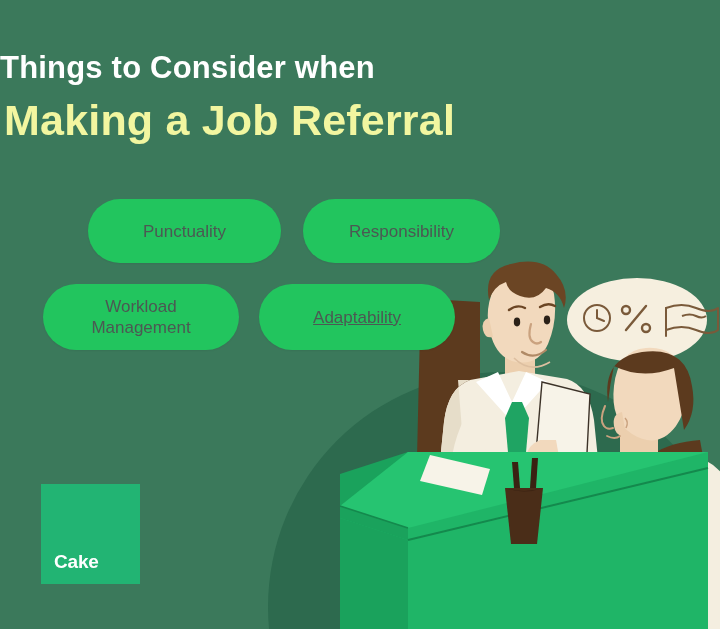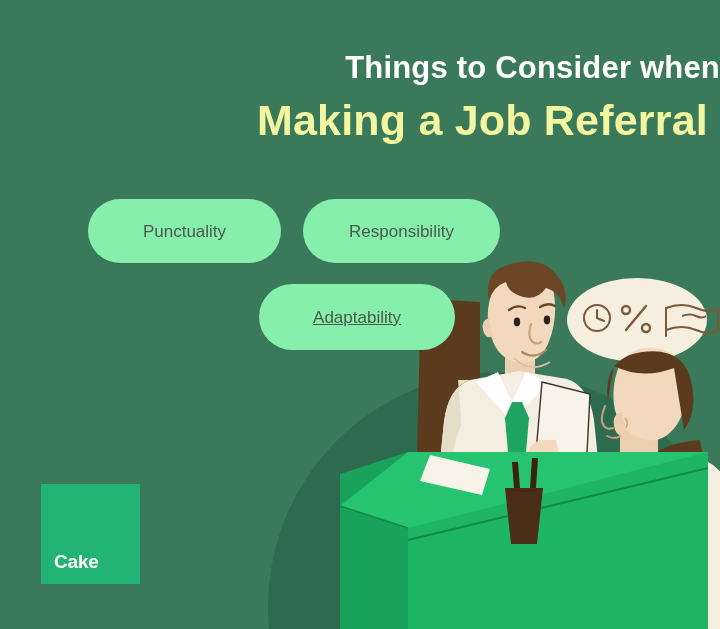--- a/index.html
+++ b/index.html
@@ -20,44 +20,44 @@
     position:absolute;
     left:268px;top:372px;
     width:470px;height:470px;
     border-radius:50%;
     background:#2d6a4e;
   }
   
   .title-wrap{
     position:absolute;
     left:0;top:48px;width:720px;
-    text-align:right;
+    text-align:left;
     z-index:6;
   }
   .title-line1{
     color:#ffffff;
     font-size:31px;
     font-weight:bold;
     letter-spacing:0.2px;
     line-height:40px;
     margin:0;
   }
   .title-line2{
     color:#f2f6a0;
     font-size:43px;
     font-weight:bold;
     letter-spacing:0.2px;
     line-height:56px;
-    margin:12px;
+    margin:4px;
     margin-top:4px;
   }
   
   .pill{
     position:absolute;
-    background:#86efac;
+    background:#22c55e;
     border-radius:999px;
     color:#4c5853;
     font-size:17px;
     line-height:21px;
     display:flex;
     align-items:center;
     justify-content:center;
     text-align:center;
     box-sizing:border-box;
     padding:0 14px;
@@ -233,20 +233,24 @@
     <p class="title-line1">Things to Consider when</p>
     <p class="title-line2">Making a Job Referral</p>
   </div>
 
   <div class="pill" id="pill-0">
     <span>Punctuality</span>
   </div>
   <div class="pill" id="pill-1">
     <span>Responsibility</span>
   </div>
+  <div class="pill" id="pill-2">
+    <span style="white-space:pre-line">Workload
+Management</span>
+  </div>
   <div class="pill" id="pill-3">
     <span>Adaptability</span>
   </div>
 
   <div class="logo">
     <span>Cake</span>
   </div>
 
 </div>
 

